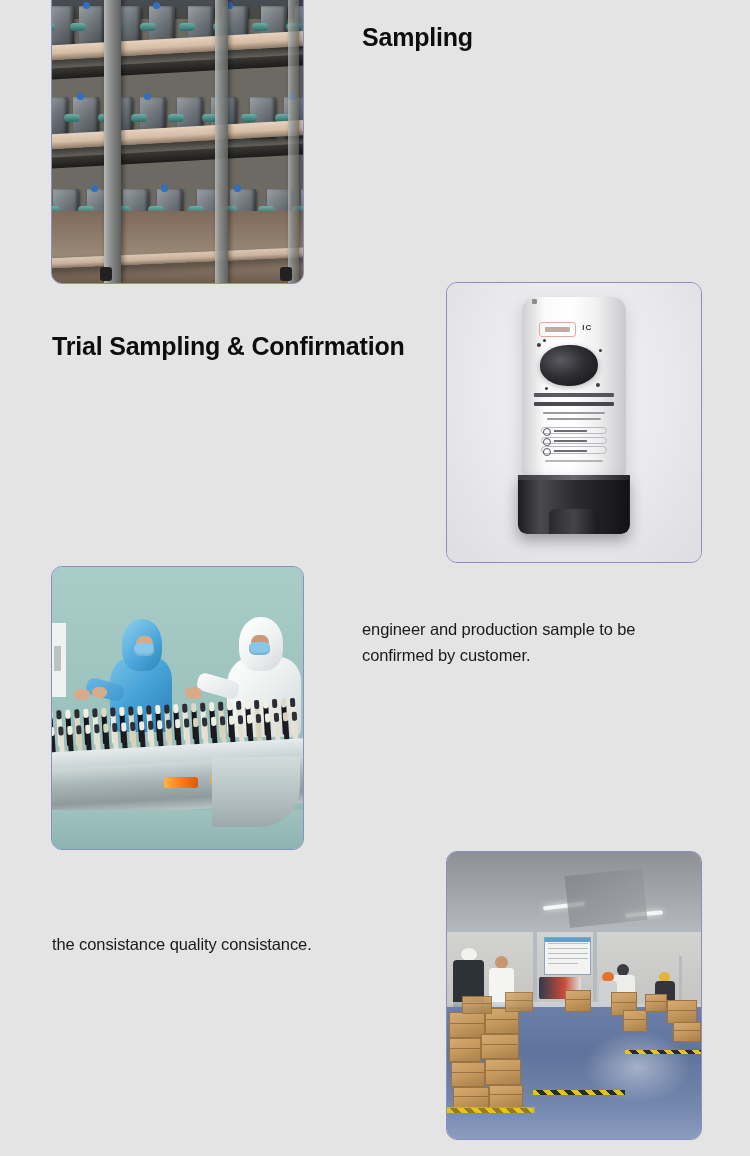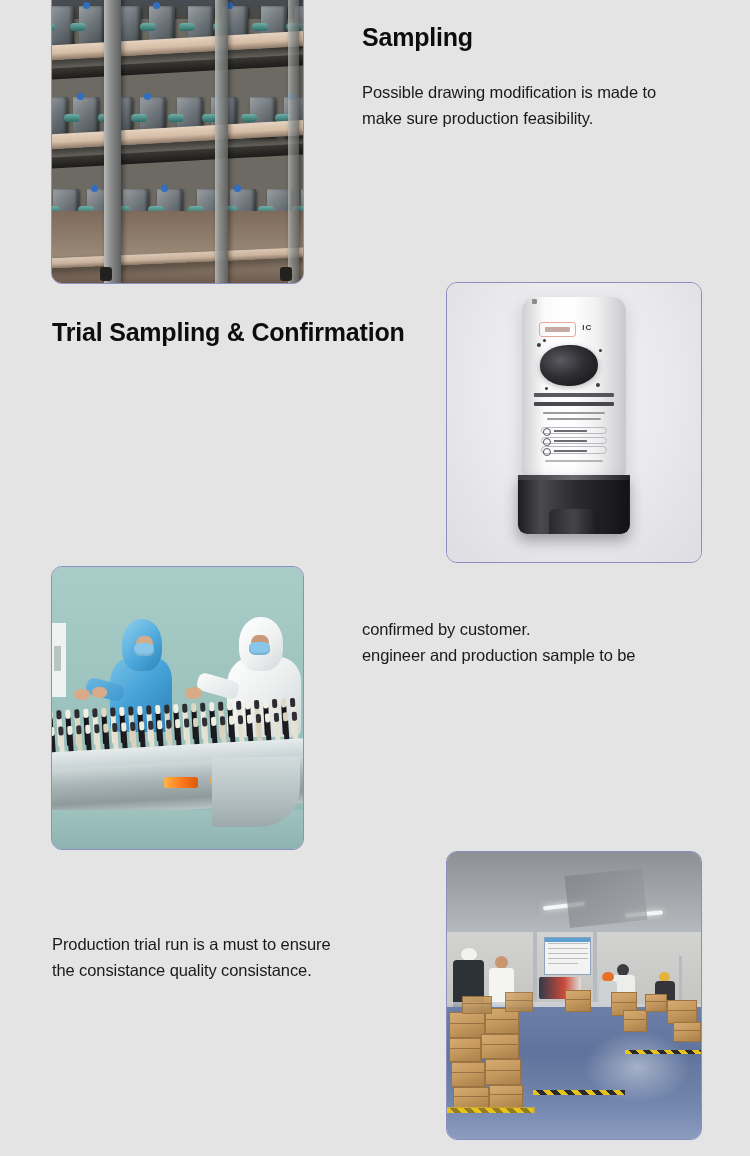--- a/index.html
+++ b/index.html
@@ -290,27 +290,23 @@
       <div class="upright" style="left:52px;"></div>
       <div class="upright" style="left:163px; width:13px; opacity:.9;"></div>
       <div class="upright" style="left:236px; width:11px; opacity:.75;"></div>
       <div class="caster" style="left:48px;"></div>
       <div class="caster" style="left:228px;"></div>
     </div>
   </div>
 
   <div class="block" style="left:362px; top:22px; width:360px;">
     <div class="heading">Sampling</div>
-    <div class="body-text" style="margin-top:28px;">
-      <span>Possible drawing modification is made to</span>
-      <span>make sure production feasibility.</span>
-    </div>
-  </div>
-
-  <div class="block" style="left:52px; top:317px; width:360px;">
+  </div>
+
+  <div class="block" style="left:52px; top:331px; width:360px;">
     <div class="heading">Trial Sampling &amp; Confirmation</div>
   </div>
 
   <div class="photo" style="left:446px; top:282px; width:256px; height:281px; background:#eeeef1;">
     <div class="inner">
       <div class="studio"></div>
       <div class="tube">
         <div class="tube-body">
           <div class="tube-seam"></div>
 
@@ -501,28 +497,27 @@
       <div class="amber-glow" style="left:112px; top:210px; width:34px; height:11px;"></div>
       <div class="amber-glow" style="left:158px; top:209px; width:16px; height:9px; opacity:.7;"></div>
       <div class="floor-room"></div>
       <div style="position:absolute; left:160px; top:190px; width:88px; height:70px;
            background:linear-gradient(180deg,#d2dcdd,#9daaac); border-radius:0 0 40px 0;"></div>
     </div>
   </div>
 
   <div class="block" style="left:362px; top:589px; width:370px;">
     <div class="body-text" style="margin-top:28px;">
+      <span>engineer and production sample to be</span>
       <span>confirmed by customer.</span>
-      <span>engineer and production sample to be</span>
     </div>
   </div>
 
   <div class="block" style="left:52px; top:903px; width:370px;">
     <div class="body-text" style="margin-top:29px;">
-      <span>Production trial run is a must to ensure</span>
       <span>the consistance quality consistance.</span>
     </div>
   </div>
 
   <div class="photo" style="left:446px; top:851px; width:256px; height:289px;">
     <div class="inner">
       <div class="wh-ceiling"></div>
       <div class="wh-light" style="left:96px; top:52px; width:42px; transform:rotate(-7deg);"></div>
       <div class="wh-light" style="left:178px; top:60px; width:38px; transform:rotate(-5deg);"></div>
       <div class="wh-light" style="left:30px; top:92px; width:52px; transform:rotate(-3deg);"></div>

